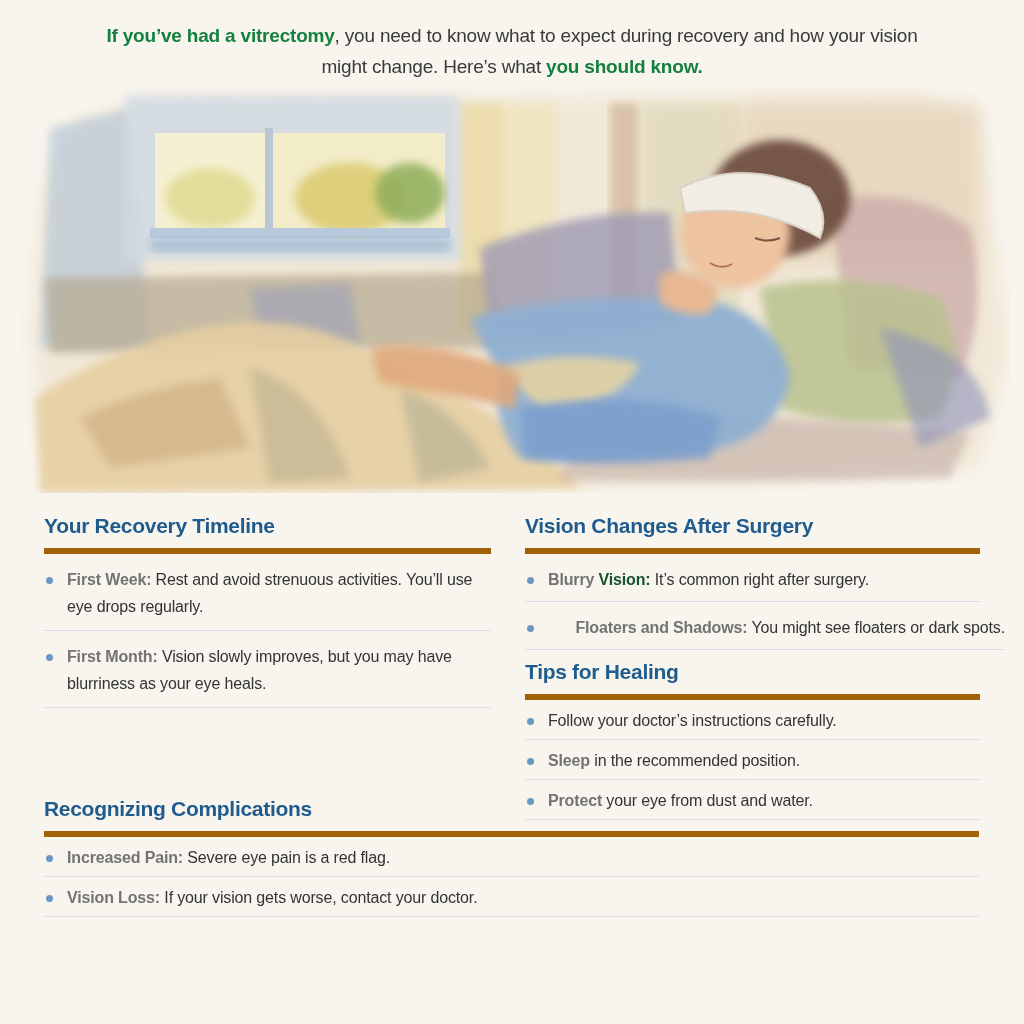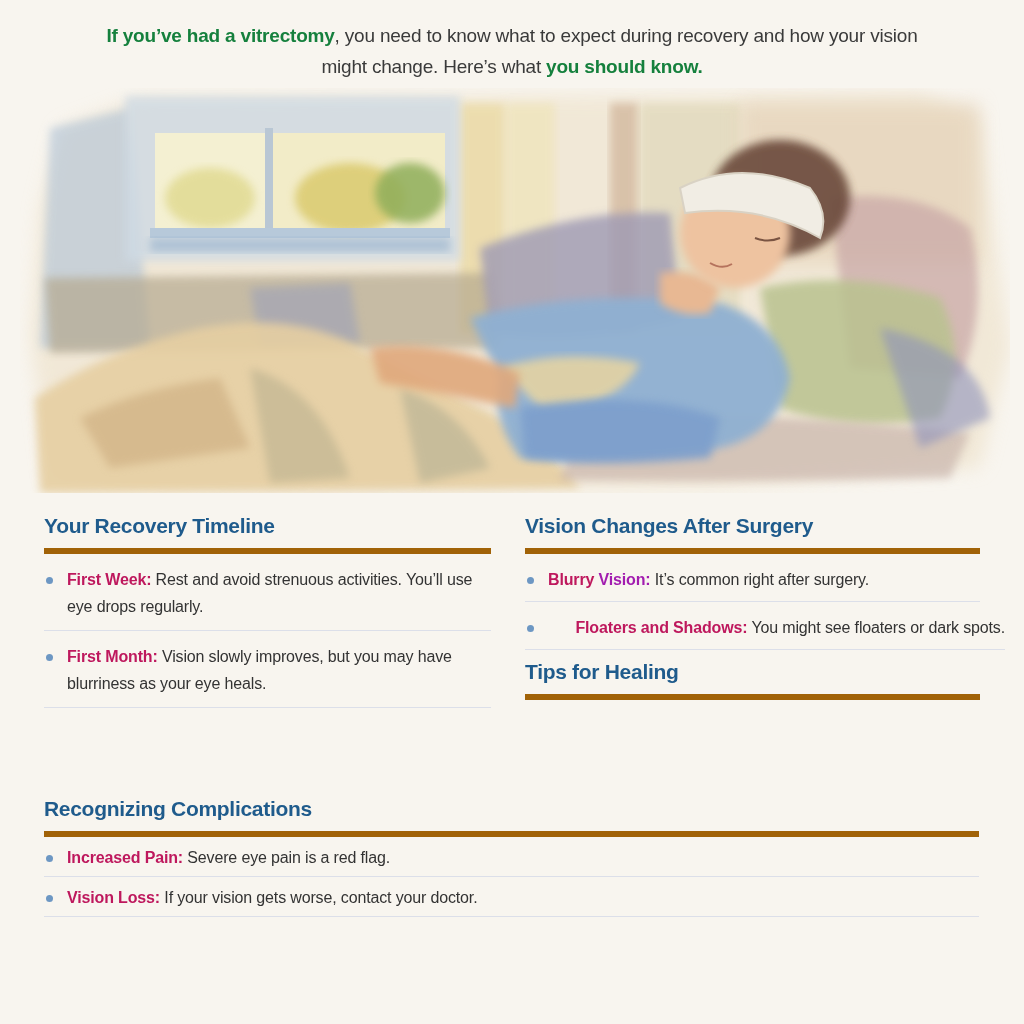--- a/index.html
+++ b/index.html
@@ -32,22 +32,22 @@
     .section li {
       position: relative; padding-left: 23px;
       font-size: 16px; line-height: 27px; color: #333;
       border-bottom: 1px solid #dcdfe9;
       letter-spacing: -0.15px;
     }
     .section li .dot {
       position: absolute; left: 2px; width: 7px; height: 7px; border-radius: 50%;
       background: #6d97c3; top: 11px;
     }
-    .section li b { font-weight: 700; color: #be185d; }
-    .section li b.accent { color: #a21caf; }
+    .section li b { font-weight: 700; color: #737373; }
+    .section li b.accent { color: #14532d; }
 
     #sec-timeline { left: 44px; top: 513px; width: 447px; }
     #sec-timeline li { padding-top: 12px; padding-bottom: 10px; }
     #sec-timeline li:first-child { padding-top: 12px; }
     #sec-timeline li .dot { top: 23px; }
 
     #sec-vision { left: 525px; top: 513px; width: 455px; }
     #sec-vision li { padding-top: 12px; padding-bottom: 8px; }
     #sec-vision li:last-child { width: 480px; text-align: right; }
     #sec-vision li .dot { top: 23px; }
@@ -159,20 +159,34 @@
     </li>
     <li>
       <span class="dot"></span>
       <b>Floaters and Shadows:</b><span> You might see floaters or dark spots.</span>
     </li>
   </ul>
 </div>
 
 <div class="section" id="sec-tips">
   <h2>Tips for Healing</h2>
+  <ul>
+    <li>
+      <span class="dot"></span>
+      <span>Follow your doctor’s instructions carefully.</span>
+    </li>
+    <li>
+      <span class="dot"></span>
+      <b>Sleep</b><span> in the recommended position.</span>
+    </li>
+    <li>
+      <span class="dot"></span>
+      <b>Protect</b><span> your eye from dust and water.</span>
+    </li>
+  </ul>
 </div>
 
 <div class="section" id="sec-complications">
   <h2>Recognizing Complications</h2>
   <ul>
     <li>
       <span class="dot"></span>
       <b>Increased Pain:</b><span> Severe eye pain is a red flag.</span>
     </li>
     <li>

